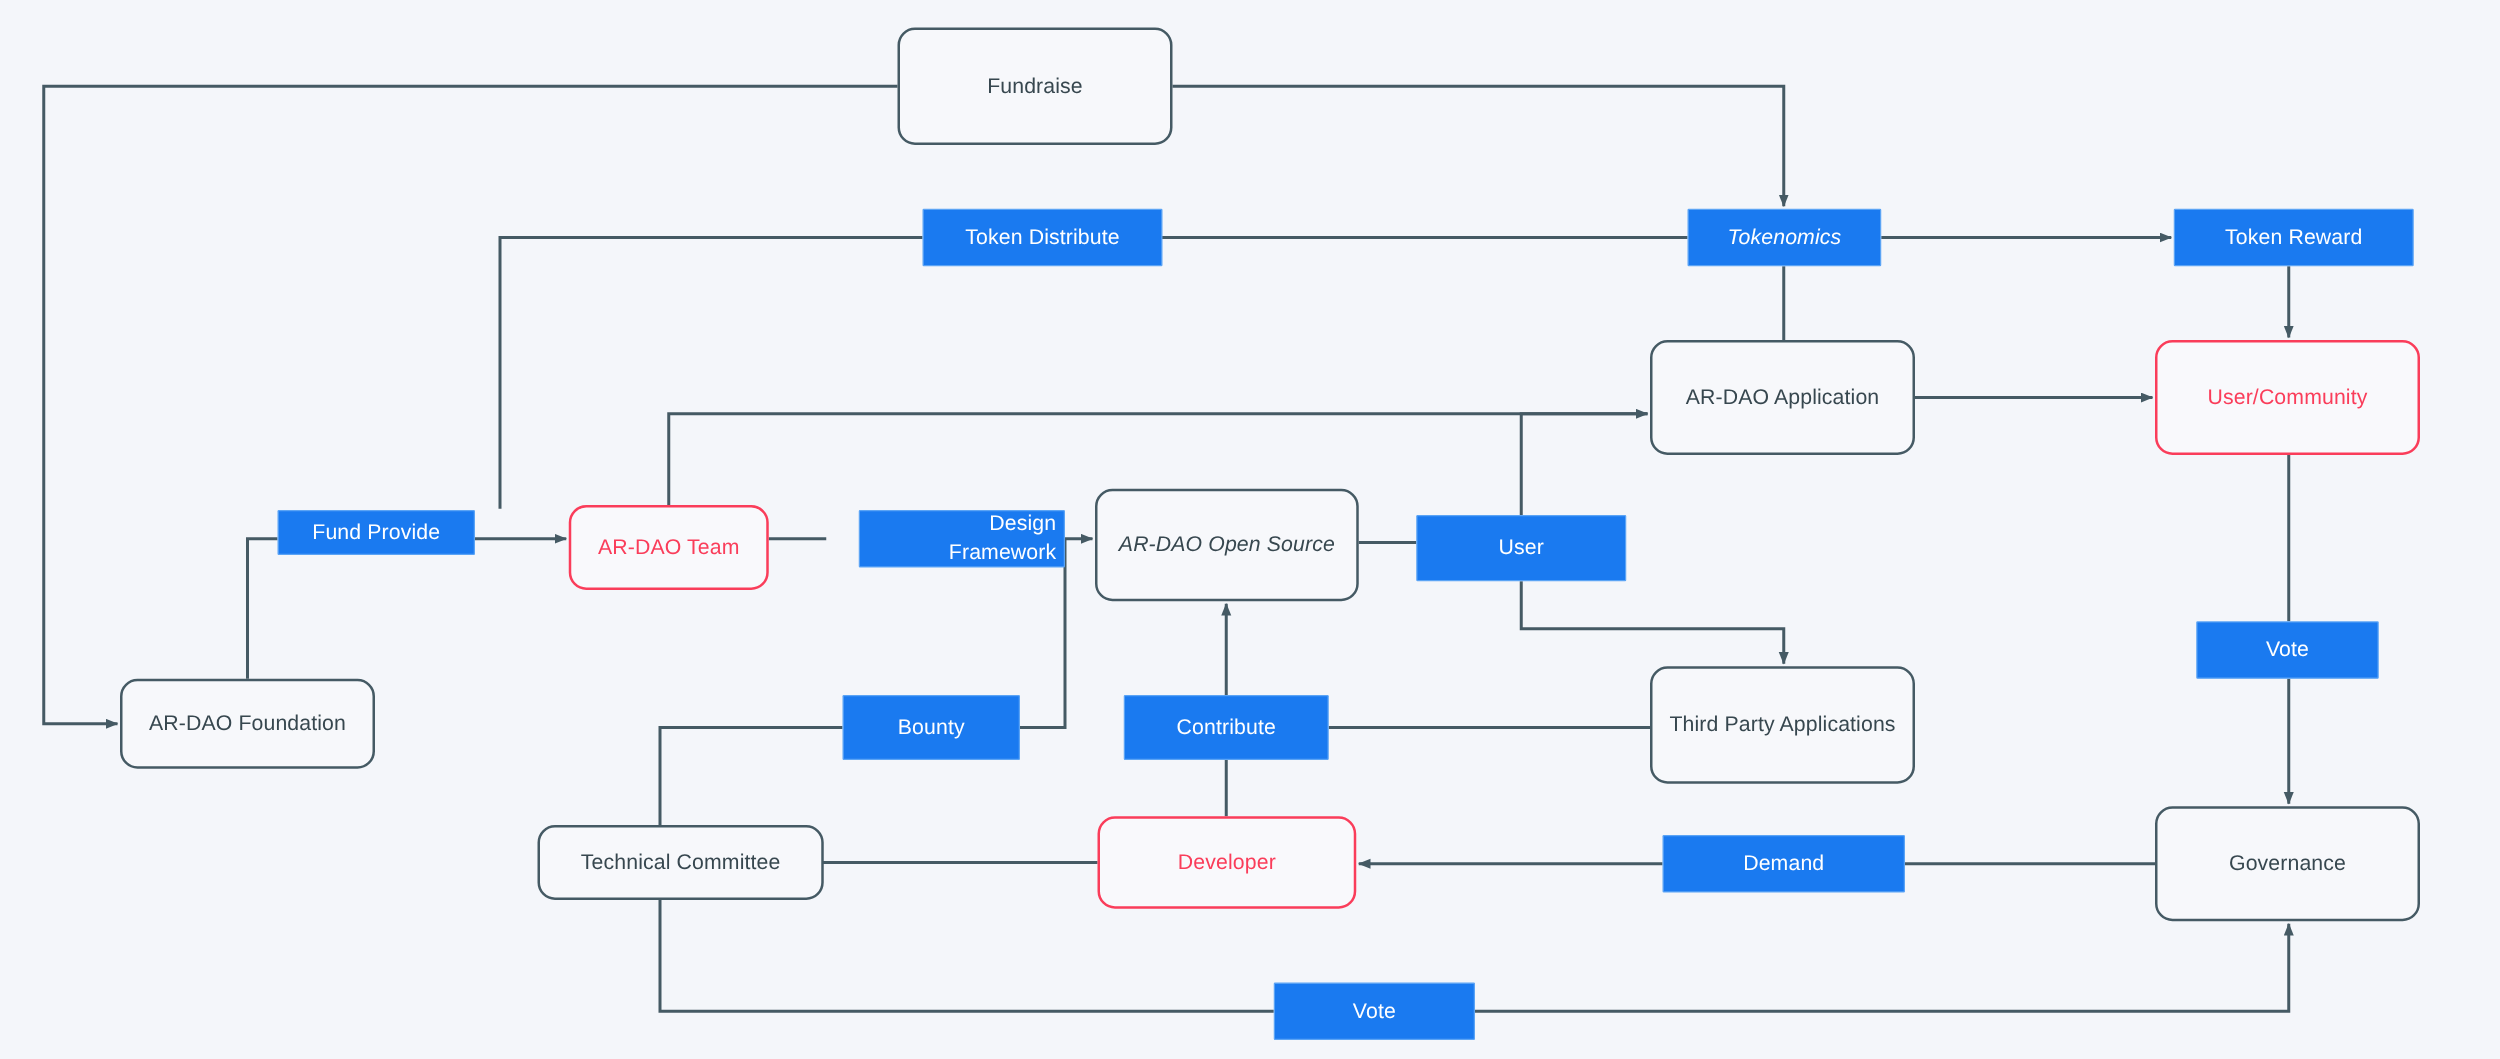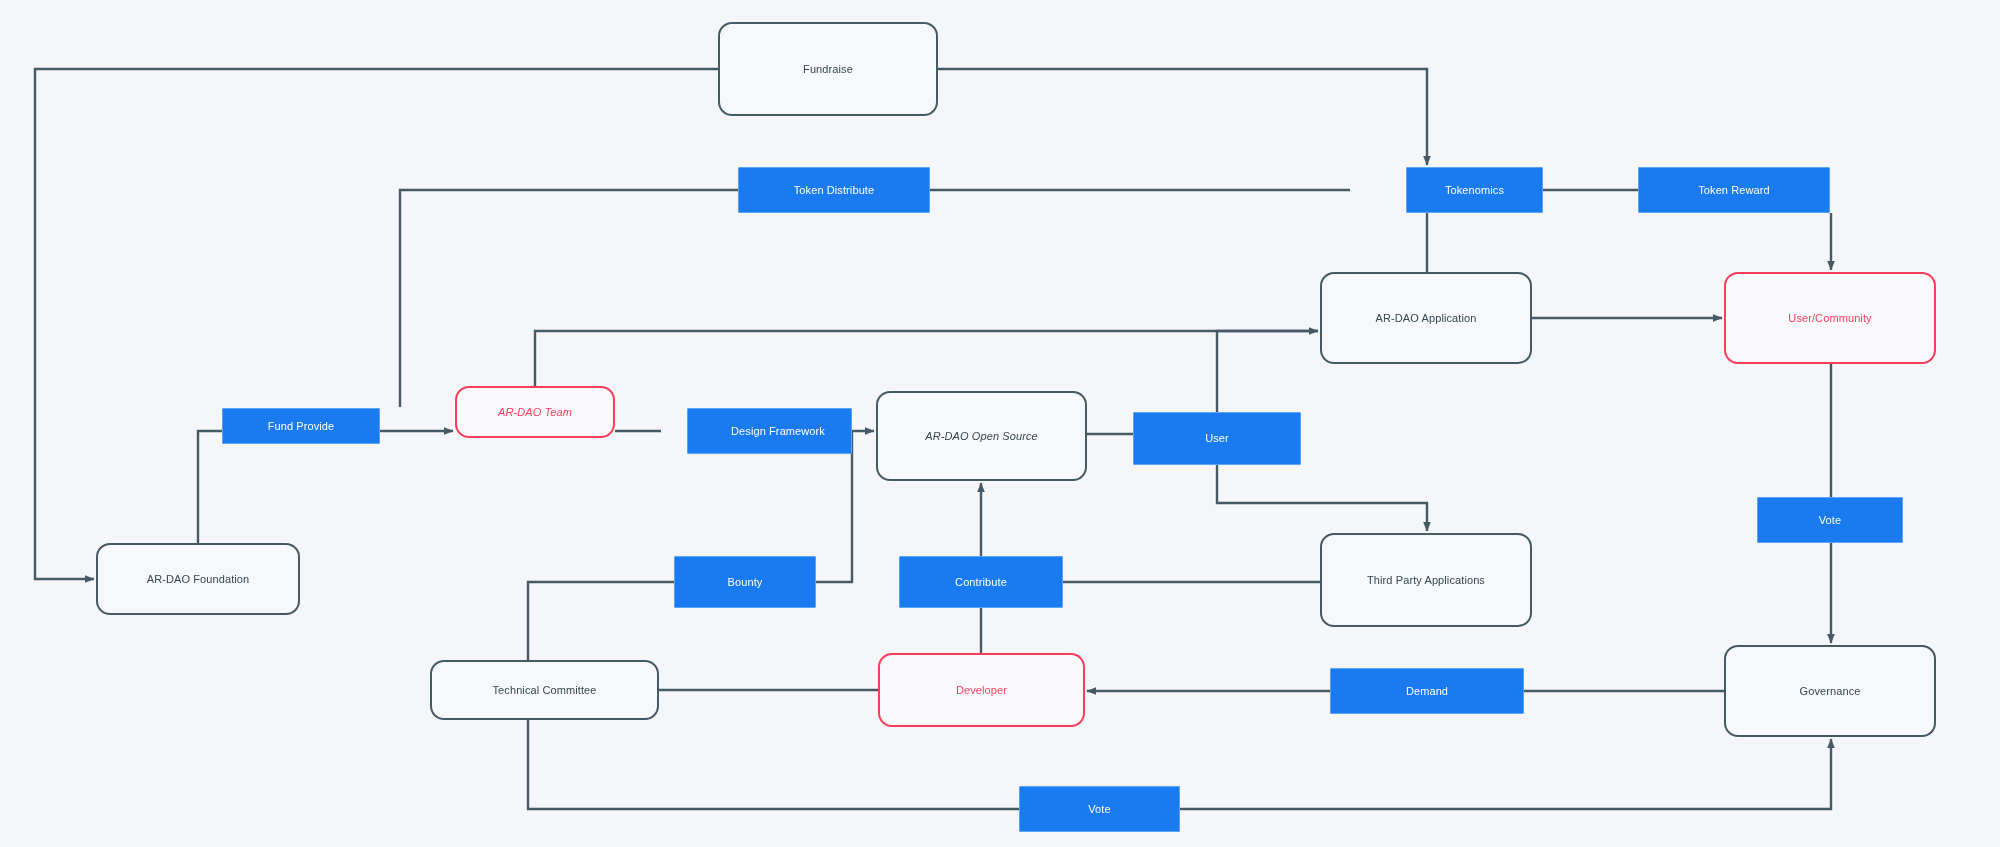--- a/index.html
+++ b/index.html
@@ -22,21 +22,21 @@
     height: 847px;
     pointer-events: none;
   }
   .node {
     position: absolute;
     box-sizing: border-box;
     display: flex;
     align-items: center;
     justify-content: center;
     text-align: right;
-    font-size: 11px;
+    font-size: 17px;
     line-height: 1.35;
     letter-spacing: 0.1px;
     z-index: 5;
   }
   .node.rounded {
     background: #f7f8fb;
     border: 2px solid #455a64;
     border-radius: 14px;
     color: #37474f;
   }
@@ -130,41 +130,41 @@
   </svg>
 
   <div class="node rounded" style="left:718px; top:22px; width:220px; height:94px;">
     <span class="label">Fundraise</span>
   </div>
 
   <div class="node blue" style="left:738px; top:167px; width:192px; height:46px;">
     <span class="label">Token Distribute</span>
   </div>
 
-  <div class="node blue" style="left:1406px; top:167px; width:137px; height:46px;">
+  <div class="node blue" style="left:1350px; top:167px; width:155px; height:46px;font-style:italic;">
     <span class="label">Tokenomics</span>
   </div>
 
-  <div class="node blue" style="left:1638px; top:167px; width:192px; height:46px;">
+  <div class="node blue" style="left:1739px; top:167px; width:192px; height:46px;">
     <span class="label">Token Reward</span>
   </div>
 
   <div class="node rounded" style="left:1320px; top:272px; width:212px; height:92px;">
     <span class="label">AR-DAO Application</span>
   </div>
 
   <div class="node rounded-red" style="left:1724px; top:272px; width:212px; height:92px;">
     <span class="label">User/Community</span>
   </div>
 
   <div class="node blue" style="left:222px; top:408px; width:158px; height:36px;">
     <span class="label">Fund Provide</span>
   </div>
 
-  <div class="node rounded-red" style="left:455px; top:386px; width:160px; height:52px;font-style:italic;">
+  <div class="node rounded-red" style="left:455px; top:404px; width:160px; height:68px;">
     <span class="label">AR-DAO Team</span>
   </div>
 
   <div class="node blue" style="left:687px; top:408px; width:165px; height:46px;padding-left:17px;">
     <span class="label">Design Framework</span>
   </div>
 
   <div class="node rounded" style="left:876px; top:391px; width:211px; height:90px;font-style:italic;">
     <span class="label">AR-DAO Open Source</span>
   </div>

